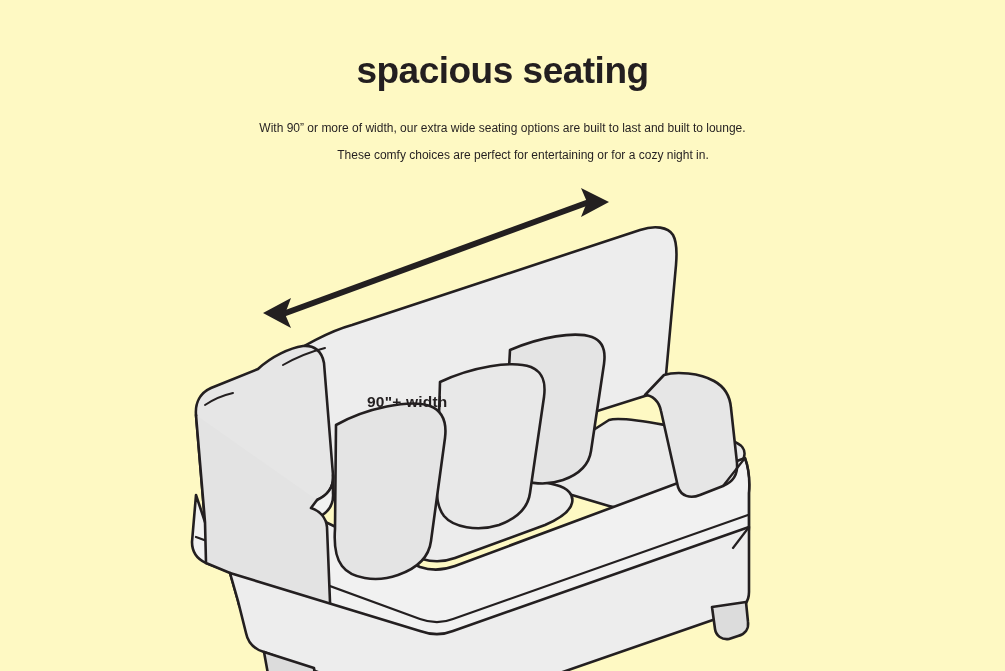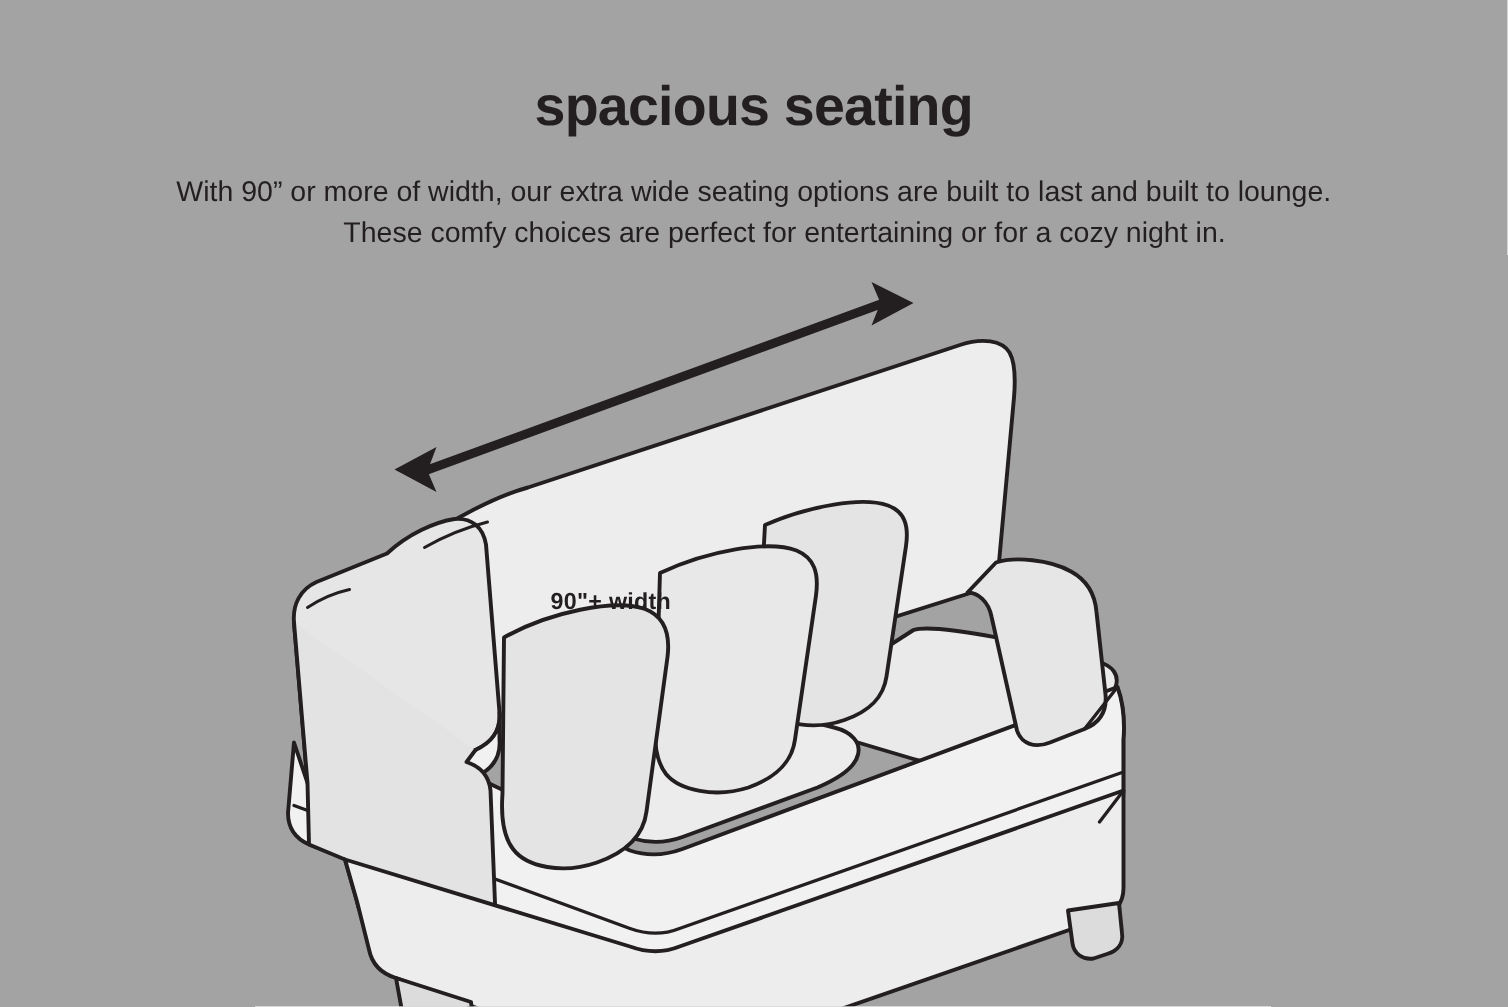--- a/index.html
+++ b/index.html
@@ -12,40 +12,40 @@
     height: 671px;
     font-family: "Liberation Sans", sans-serif;
     color: #1a1a1a;
     position: relative;
     overflow: hidden;
   }
   .page {
     position: relative;
     width: 1005px;
     height: 671px;
-    background: #a3a3a3;
+    background: #fef9c3;
   }
   .title {
     position: absolute;
     top: 50px;
     left: 0;
     width: 1005px;
     text-align: center;
     font-size: 37px;
     font-weight: bold;
     letter-spacing: -0.5px;
     color: #231f20;
   }
   .subtitle {
     position: absolute;
     top: 115px;
     left: 0;
     width: 1005px;
     text-align: center;
-    font-size: 19px;
+    font-size: 12px;
     line-height: 27px;
     color: #231f20;
   }
   .subtitle .line2 {
     display: block;
     padding-left: 41px;
   }
   .illustration {
     position: absolute;
     top: 175px;

